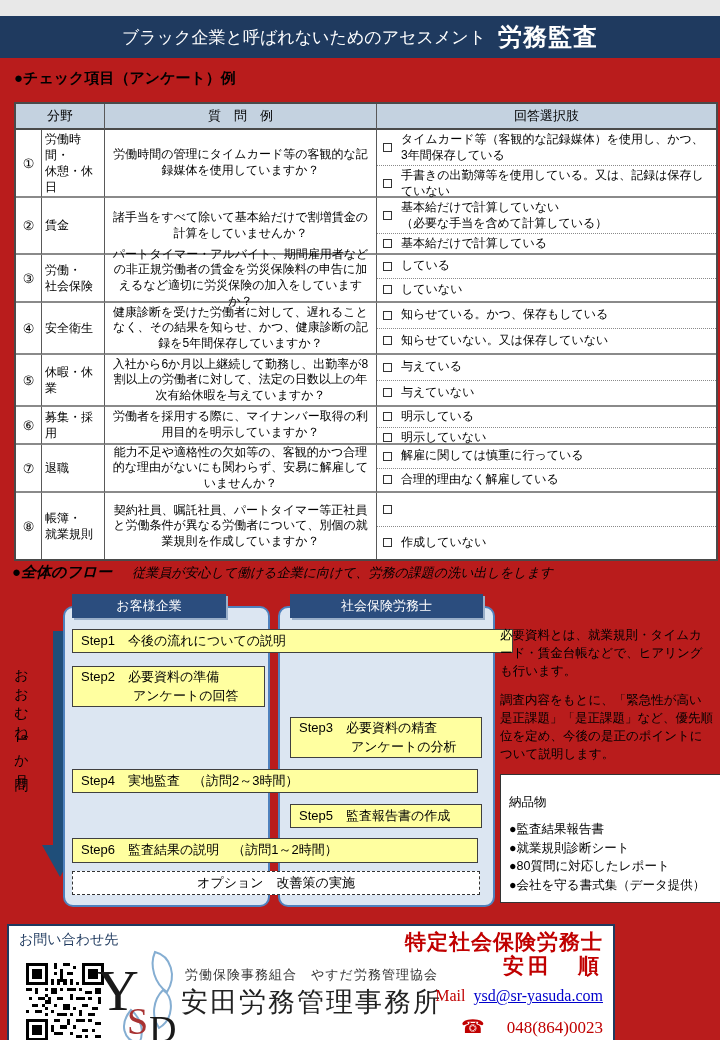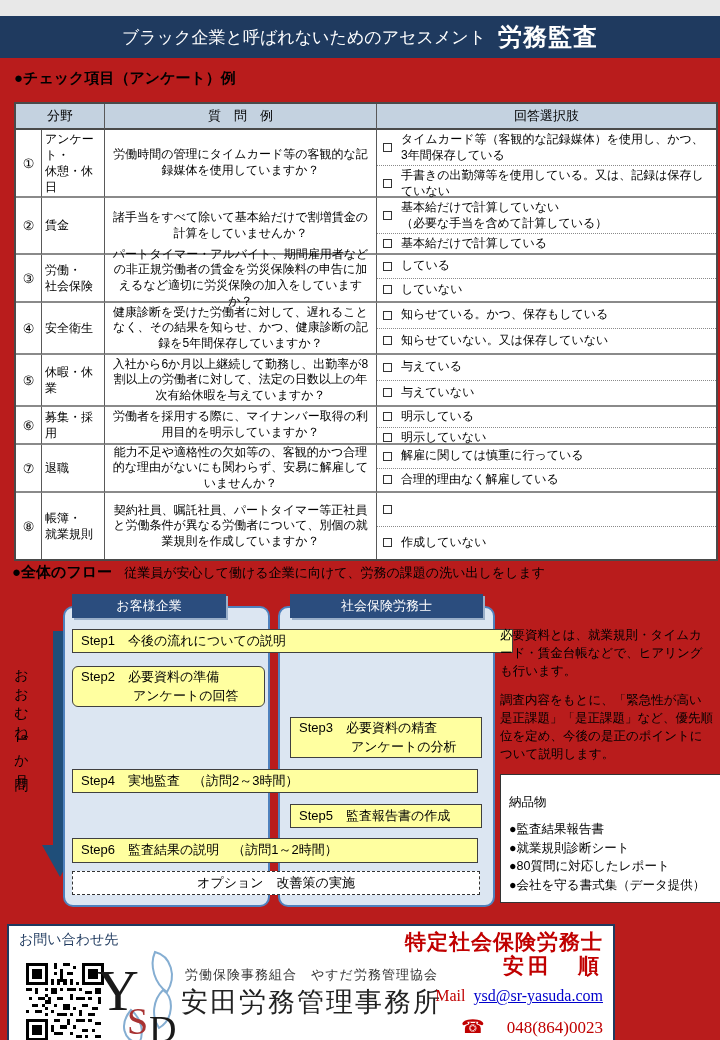--- a/index.html
+++ b/index.html
@@ -28,37 +28,37 @@
   .c-field { display:flex; align-items:center; padding:2px 3px; white-space:pre-line; line-height:1.35; }
   .c-q { display:flex; align-items:center; padding:2px 6px; line-height:1.3;text-align:center; }
   .c-opt { display:flex; flex-direction:column; padding:0; }
   .opt { flex:1; display:flex; align-items:center; padding:2px 6px; line-height:1.3; }
   .opt + .opt { border-top:1px dotted #8a8a8a; }
   .cb { flex:0 0 auto; width:9px; height:9px; border:1px solid #333; background:#fff; margin-right:9px; }
   .opt-text { white-space:pre-line; }
 
   
   .flow { position:absolute; left:0; top:547px; width:720px; height:356px; }
-  .flow-heading { position:absolute; left:12px; top:0; display:flex; align-items:baseline; gap:12px; }
+  .flow-heading { position:absolute; left:12px; top:0; display:flex; align-items:baseline; gap:20px;font-style:italic; }
   .flow-heading .fh-main { font-size:15px; font-weight:bold; }
   .flow-heading .fh-desc { font-size:13px; }
   .duration { position:absolute; left:13px; top:96px; writing-mode:vertical-rl; font-size:14px;
               letter-spacing:3px; }
   .flow-arrow { position:absolute; left:42px; top:68px; }
   .panel { position:absolute; background:#dce6f2; border:2px solid #4f81bd; border-radius:10px; }
   .panel-left  { left:63px;  top:43px; width:207px; height:301px; }
   .panel-right { left:278px; top:43px; width:217px; height:301px; }
   .col-hdr { position:absolute; height:24px; background:#2b4d7e; color:#fff; font-size:13px;
              display:flex; align-items:center; justify-content:center; box-shadow:2px 2px 0 #9aafc9; }
   .col-hdr-left  { left:72px;  top:31px; width:154px; }
   .col-hdr-right { left:290px; top:31px; width:193px; }
   .step { position:absolute; background:#ffffa0; border:1px solid #404040; font-size:13px;
           display:flex; align-items:center; padding:1px 8px; white-space:pre-line; line-height:1.45; }
   .step1 { left:72px;  top:66px;  width:441px; height:24px; }
-  .step2 { left:72px;  top:103px; width:193px; height:41px;border-radius:6px; }
+  .step2 { left:72px;  top:103px; width:193px; height:41px; }
   .step3 { left:290px; top:154px; width:192px; height:41px; }
   .step4 { left:72px;  top:206px; width:406px; height:24px; }
   .step5 { left:290px; top:241px; width:192px; height:24px; }
   .step6 { left:72px;  top:275px; width:406px; height:25px; }
   .opt-box { position:absolute; left:72px; top:308px; width:408px; height:24px; background:#fff;
              border:1px dashed #333; font-size:13px; display:flex; align-items:center; justify-content:center; }
   .note { position:absolute; left:500px; width:214px; font-size:12.5px; line-height:1.45; }
   .note1 { top:63px; }
   .note2 { top:128px; }
   .deliver { position:absolute; left:500px; top:211px; width:254px; border:1px solid #333;
@@ -92,21 +92,21 @@
   </div>
 
   <div class="check-heading">●チェック項目（アンケート）例</div>
 
   <div class="grid">
     <div class="cell hcell h-field">分野</div>
     <div class="cell hcell">質　問　例</div>
     <div class="cell hcell lastcol">回答選択肢</div>
 
     <div class="cell c-no">①</div>
-    <div class="cell c-field">アンケート・
+    <div class="cell c-field">労働時間・
 休憩・休日</div>
     <div class="cell c-q">労働時間の管理にタイムカード等の客観的な記録媒体を使用していますか？</div>
     <div class="cell c-opt lastcol">
       <div class="opt">
           <span class="cb"></span>
           <span class="opt-text">タイムカード等（客観的な記録媒体）を使用し、かつ、3年間保存している</span>
         </div>
       <div class="opt">
           <span class="cb"></span>
           <span class="opt-text">手書きの出勤簿等を使用している。又は、記録は保存していない</span>

